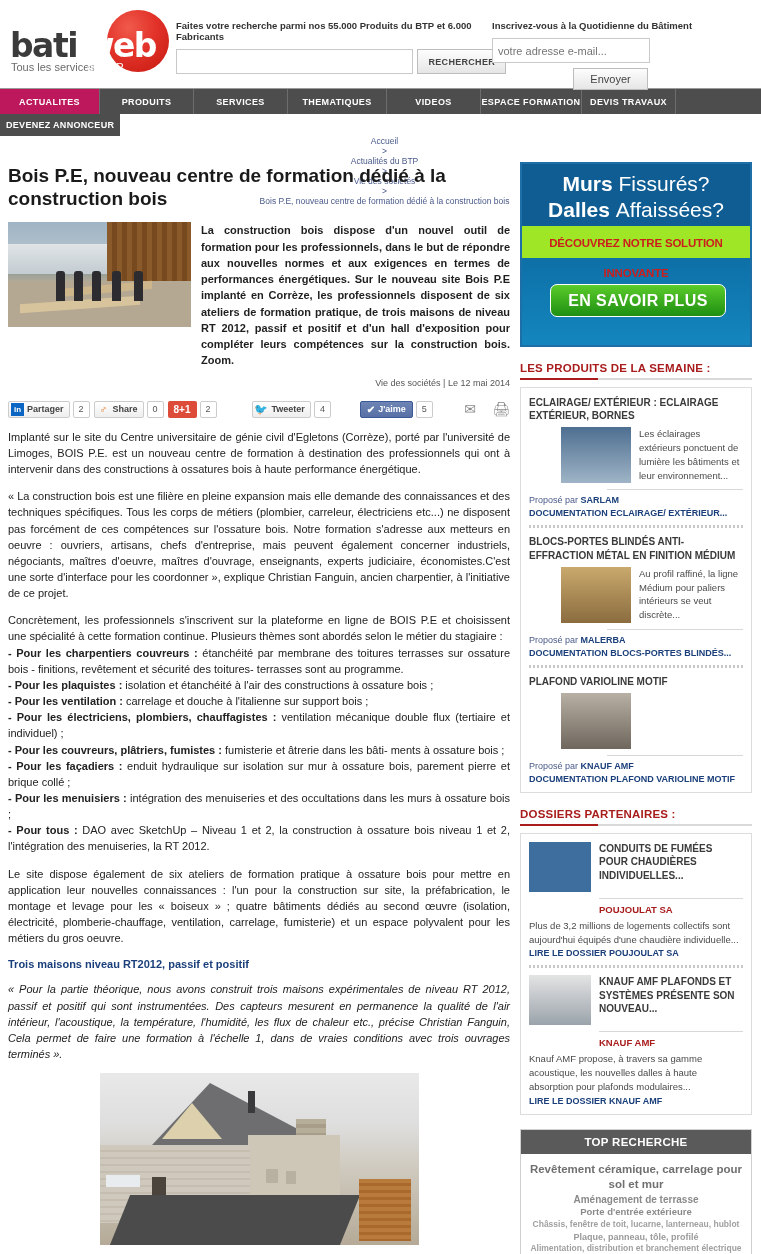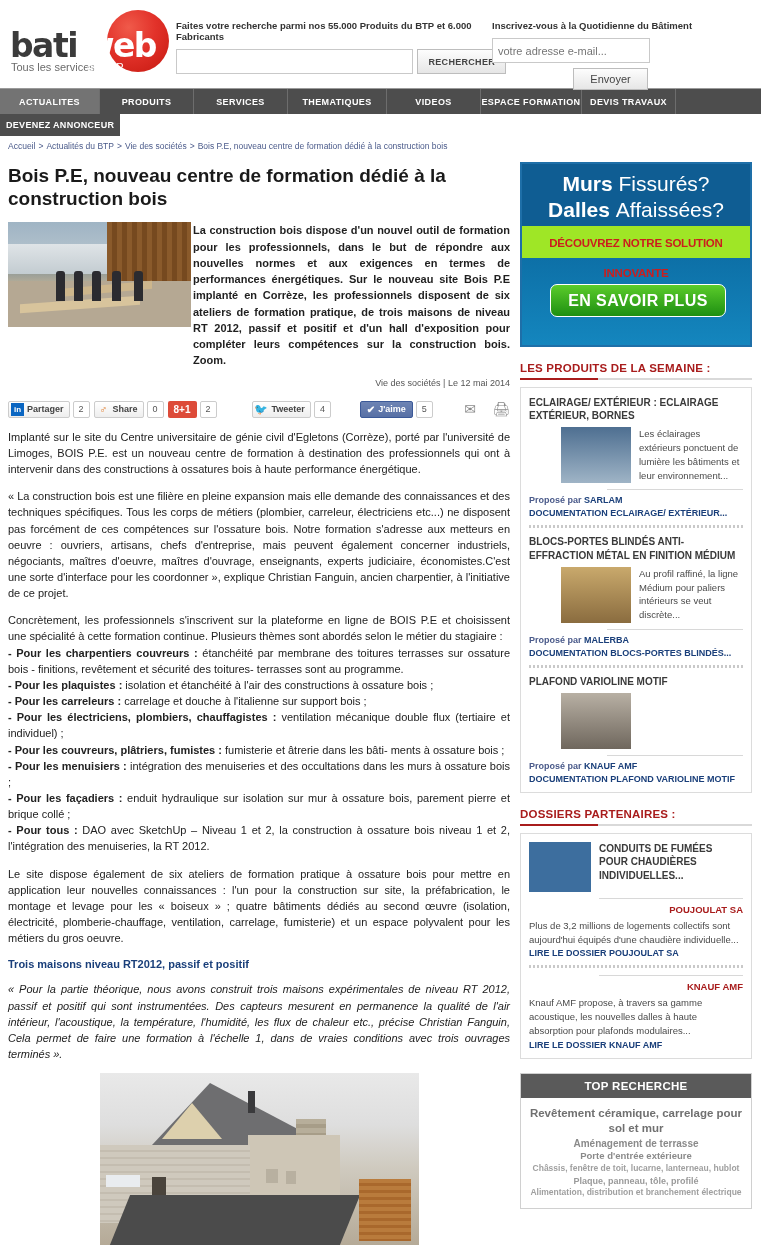--- a/index.html
+++ b/index.html
@@ -60,43 +60,43 @@
     font-size:11px; color:#444; cursor:pointer;
   }
 
   
   .navbar { height:26px; background:#4d4d4d; display:flex; border-top:1px solid #9a9a9a;}
   .navitem {
     color:#fff; font-size:9px; font-weight:bold; letter-spacing:0.4px;
     display:flex; align-items:center; justify-content:center;
     border-right:1px solid #6d6d6d; cursor:pointer; white-space:nowrap;
   }
-  .navitem.active { background:#737373; }
+  .navitem.active { background:#be185d; }
   .secondbar { height:22px; display:flex; }
   .annonceur {
     background:#4d4d4d; color:#fff; font-size:9px; font-weight:bold;
     display:flex; align-items:center; padding:0 6px; letter-spacing:0.3px; cursor:pointer;
   }
   .breadcrumb {
     height:20px; display:flex; align-items:center;
-    padding-left:8px; font-size:8.5px; color:#4a5a8a;
+    padding-left:8px; font-size:8.5px; color:#4a5a8a;flex-direction:column;
   }
   .breadcrumb span { white-space:nowrap; }
   .breadcrumb .sep { margin:0 3px; color:#4a5a8a; }
 
   
   .page { display:flex; padding:0 8px; }
   .main-col { width:512px; padding-right:10px; }
   .side-col { width:232px; }
 
   h1.title {
     font-size:19px; font-weight:bold; color:#1a1a1a; line-height:1.22;
     margin:8px 0 12px 0; font-family:"Liberation Sans", sans-serif;
   }
-  .intro-row { display:flex; gap:2px; }
+  .intro-row { display:flex; gap:10px; }
   .intro-img {
     width:183px; height:105px; flex:0 0 183px;
     background:linear-gradient(#9fb4c4 0%, #b9c6cf 38%, #7d8e96 40%, #c0b49a 62%, #a09482 100%);
     position:relative; overflow:hidden;
   }
   .intro-img .wood {
     position:absolute; right:0; top:0; width:84px; height:62px;
     background:repeating-linear-gradient(90deg,#8a5a2b 0 5px,#76491f 5px 10px);
   }
   .intro-img .ground {
@@ -235,36 +235,36 @@
   }
   .sec-rule { height:2px; background:#d9d9d9; position:relative; margin-bottom:7px; }
   .sec-rule::before { content:""; position:absolute; left:0; top:0; width:78px; height:2px; background:#a81c1c; }
 
   .panel { border:1px solid #dcdcdc; padding:8px; }
   .prod-title { font-size:10px; font-weight:bold; color:#3a3a3a; line-height:1.32; margin-bottom:5px; }
   .prod-row { display:flex; gap:8px;padding-left:32px; }
   .prod-thumb { width:70px; height:56px; flex:0 0 70px; }
   .prod-desc { font-size:9.5px; color:#4a4a4a; line-height:1.45; flex:1; }
   .prod-hr { height:1px; background:#d8d8d8; margin:6px 0 5px 78px; }
-  .prod-by { font-size:9px; color:#4a5a8a; font-weight:bold; margin-top:4px; }
+  .prod-by { font-size:9px; color:#4a5a8a; font-weight:normal; margin-top:4px; }
   .prod-by b { color:#1a3f7a; }
   .prod-doc { font-size:9px; color:#1a3f7a; font-weight:bold; margin-top:3px; cursor:pointer; }
   .dots { height:3px; margin:7px 0; background:repeating-linear-gradient(90deg,#c9c9c9 0 2px,transparent 2px 4px); }
 
   .th-lamp { background:linear-gradient(#4e6f91,#9fb4c6); position:relative; }
   .th-door { background:linear-gradient(#c9a96c,#8a6c3f); position:relative; }
   .th-ceil { background:linear-gradient(#b8b0a4,#6f675d); position:relative; }
   .th-flue { background:#3d6e9e; position:relative; }
   .th-knauf{ background:linear-gradient(#e4e4e4,#9aa3ab); position:relative; }
 
   .dos-row { display:flex; gap:8px; align-items:flex-start; }
   .dos-thumb { width:62px; height:50px; flex:0 0 62px; }
   .dos-title { font-size:10px; font-weight:bold; color:#3a3a3a; line-height:1.34; flex:1; }
   .dos-hr { height:1px; background:#d8d8d8; margin:6px 0 5px 70px; }
-  .dos-brand { font-size:9.5px; font-weight:bold; color:#a81c1c; margin:4px 0 4px 70px;text-align:right; }
+  .dos-brand { font-size:9.5px; font-weight:bold; color:#a81c1c; margin:4px 0 4px 70px; }
   .dos-desc { font-size:9.5px; color:#4a4a4a; line-height:1.45; }
   .dos-link { font-size:9px; font-weight:bold; color:#1a3f7a; margin-top:2px; cursor:pointer; }
 
   .top-box { border:1px solid #d0d0d0; margin-top:14px; }
   .top-hd {
     background:#5a5a5a; color:#fff; text-align:center; font-size:11.5px; font-weight:bold;
     padding:6px 0; letter-spacing:0.3px;
   }
   .top-list { padding:8px 8px 10px 8px; text-align:center; }
   .top-list div { line-height:1.35; cursor:pointer; }
@@ -386,25 +386,25 @@
     <div class="body-txt">Implanté sur le site du Centre universitaire de génie civil d'Egletons (Corrèze), porté par l'université de Limoges, BOIS P.E. est un nouveau centre de formation à destination des professionnels qui ont à intervenir dans des constructions à ossatures bois à haute performance énergétique.</div>
 
     <div class="body-txt">
       <span class="it">« La construction bois est une filière en pleine expansion mais elle demande des connaissances et des techniques spécifiques. Tous les corps de métiers (plombier, carreleur, électriciens etc...) ne disposent pas forcément de ces compétences sur l'ossature bois. Notre formation s'adresse aux metteurs en oeuvre : ouvriers, artisans, chefs d'entreprise, mais peuvent également concerner industriels, négociants, maîtres d'oeuvre, maîtres d'ouvrage, enseignants, experts judiciaire, économistes.C'est une sorte d'interface pour les coordonner »</span><span>, explique Christian Fanguin, ancien charpentier, à l'initiative de ce projet.</span>
     </div>
 
     <div class="body-txt" style="margin-bottom:0">Concrètement, les professionnels s'inscrivent sur la plateforme en ligne de BOIS P.E et choisissent une spécialité à cette formation continue. Plusieurs thèmes sont abordés selon le métier du stagiaire :</div>
     <div class="body-txt" id="bullets" style="margin-bottom:11px">
         <div><span class="b">- Pour les charpentiers couvreurs :</span><span> étanchéité par membrane des toitures terrasses sur ossature bois - finitions, revêtement et sécurité des toitures- terrasses sont au programme.</span></div>
         <div><span class="b">- Pour les plaquistes :</span><span> isolation et étanchéité à l'air des constructions à ossature bois ;</span></div>
-        <div><span class="b">- Pour les carreleurs :</span><span> carrelage et douche à l'italienne sur support bois ;</span></div>
+        <div><span class="b">- Pour les ventilation :</span><span> carrelage et douche à l'italienne sur support bois ;</span></div>
         <div><span class="b">- Pour les électriciens, plombiers, chauffagistes :</span><span> ventilation mécanique double flux (tertiaire et individuel) ;</span></div>
         <div><span class="b">- Pour les couvreurs, plâtriers, fumistes :</span><span> fumisterie et âtrerie dans les bâti- ments à ossature bois ;</span></div>
+        <div><span class="b">- Pour les façadiers :</span><span> enduit hydraulique sur isolation sur mur à ossature bois, parement pierre et brique collé ;</span></div>
         <div><span class="b">- Pour les menuisiers :</span><span> intégration des menuiseries et des occultations dans les murs à ossature bois ;</span></div>
-        <div><span class="b">- Pour les façadiers :</span><span> enduit hydraulique sur isolation sur mur à ossature bois, parement pierre et brique collé ;</span></div>
         <div><span class="b">- Pour tous :</span><span> DAO avec SketchUp – Niveau 1 et 2, la construction à ossature bois niveau 1 et 2, l'intégration des menuiseries, la RT 2012.</span></div>
       </div>
 
     <div class="body-txt">Le site dispose également de six ateliers de formation pratique à ossature bois pour mettre en application leur nouvelles connaissances : l'un pour la construction sur site, la préfabrication, le montage et levage pour les « boiseux » ; quatre bâtiments dédiés au second œuvre (isolation, électricité, plomberie-chauffage, ventilation, carrelage, fumisterie) et un espace polyvalent pour les métiers du gros oeuvre.</div>
 
     <div class="sub-head">Trois maisons niveau RT2012, passif et positif</div>
 
     <div class="body-txt it">« Pour la partie théorique, nous avons construit trois maisons expérimentales de niveau RT 2012, passif et positif qui sont instrumentées. Des capteurs mesurent en permanence la qualité de l'air intérieur, l'acoustique, la température, l'humidité, les flux de chaleur etc., précise Christian Fanguin, Cela permet de faire une formation à l'échelle 1, dans de vraies conditions avec trois ouvrages terminés ».</div>
 
     <div class="house-img">
@@ -483,20 +483,24 @@
             <div class="dos-thumb th-flue"></div>
             <div class="dos-title">CONDUITS DE FUMÉES POUR CHAUDIÈRES INDIVIDUELLES...</div>
           </div>
           <div class="dos-hr"></div>
           <div class="dos-brand">POUJOULAT SA</div>
           <div class="dos-desc">Plus de 3,2 millions de logements collectifs sont aujourd'hui équipés d'une chaudière individuelle...</div>
           <div class="dos-link">LIRE LE DOSSIER POUJOULAT SA</div>
         </div>
         <div class="dots"></div>
         <div>
+          <div class="dos-row">
+            <div class="dos-thumb th-knauf"></div>
+            <div class="dos-title">KNAUF AMF PLAFONDS ET SYSTÈMES PRÉSENTE SON NOUVEAU...</div>
+          </div>
           <div class="dos-hr"></div>
           <div class="dos-brand">KNAUF AMF</div>
           <div class="dos-desc">Knauf AMF propose, à travers sa gamme acoustique, les nouvelles dalles à haute absorption pour plafonds modulaires...</div>
           <div class="dos-link">LIRE LE DOSSIER KNAUF AMF</div>
         </div>
       </div>
 
     <div class="top-box">
       <div class="top-hd">TOP RECHERCHE</div>
       <div class="top-list" id="top-list">

